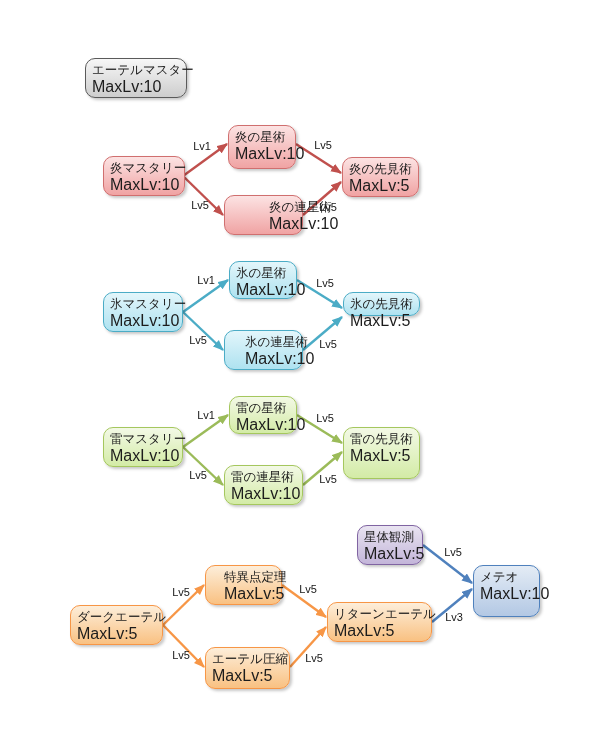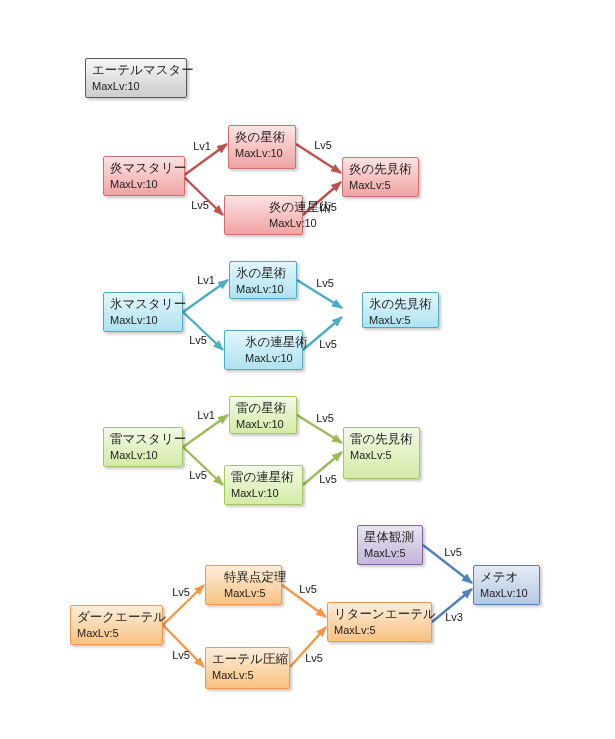--- a/index.html
+++ b/index.html
@@ -2,26 +2,26 @@
 <html><head>
 <meta charset="utf-8">
 <style>
   html,body{margin:0;padding:0;background:#ffffff;}
   .canvas{
     position:relative;width:615px;height:739px;background:#ffffff;
     font-family:"Liberation Sans","DejaVu Sans",sans-serif;overflow:hidden;
   }
   .edges{position:absolute;left:0;top:0;width:615px;height:739px;}
   .node{
-    position:absolute;box-sizing:border-box;border-radius:2px;
+    position:absolute;box-sizing:border-box;border-radius:10px;
     padding:3px 4px 0 6px;color:#1c1c1c;
     box-shadow:2px 2px 3px rgba(0,0,0,0.22);
   }
   .node-name{font-size:12.5px;line-height:17px;white-space:nowrap;}
-  .node-max{font-size:11px;line-height:15px;white-space:nowrap;}
+  .node-max{font-size:16px;line-height:15px;white-space:nowrap;}
   .edge-label{
     position:absolute;font-size:11px;color:#161616;
     transform:translate(-50%,-50%);white-space:nowrap;
   }
 </style>
 </head>
 <body>
 
 <div class="canvas">
   <svg class="edges" width="615" height="739" viewBox="0 0 615 739" xmlns="http://www.w3.org/2000/svg">
@@ -93,21 +93,21 @@
         <div class="node-max">MaxLv:10</div>
       </div>
       <div class="node" style="left: 229px; top: 261px; width: 68px; height: 38px; background: linear-gradient(rgb(227, 246, 251), rgb(174, 226, 240)); border: 1px solid rgb(75, 172, 198);">
         <div class="node-name">氷の星術</div>
         <div class="node-max">MaxLv:10</div>
       </div>
       <div class="node" style="left: 224px; top: 330px; width: 79px; height: 40px; background: linear-gradient(rgb(227, 246, 251), rgb(174, 226, 240)); border: 1px solid rgb(75, 172, 198); padding-left: 20px;">
         <div class="node-name">氷の連星術</div>
         <div class="node-max">MaxLv:10</div>
       </div>
-      <div class="node" style="left: 362px; top: 292px; width: 77px; height: 36px; background: linear-gradient(rgb(227, 246, 251), rgb(174, 226, 240)); border: 1px solid rgb(75, 172, 198);">
+      <div class="node" style="left: 343px; top: 292px; width: 77px; height: 24px; background: linear-gradient(rgb(227, 246, 251), rgb(174, 226, 240)); border: 1px solid rgb(75, 172, 198);">
         <div class="node-name">氷の先見術</div>
         <div class="node-max">MaxLv:5</div>
       </div>
       <div class="node" style="left: 103px; top: 427px; width: 80px; height: 40px; background: linear-gradient(rgb(243, 249, 230), rgb(211, 235, 166)); border: 1px solid rgb(165, 199, 94);">
         <div class="node-name">雷マスタリー</div>
         <div class="node-max">MaxLv:10</div>
       </div>
       <div class="node" style="left: 229px; top: 396px; width: 68px; height: 38px; background: linear-gradient(rgb(243, 249, 230), rgb(211, 235, 166)); border: 1px solid rgb(165, 199, 94);">
         <div class="node-name">雷の星術</div>
         <div class="node-max">MaxLv:10</div>
@@ -133,21 +133,21 @@
         <div class="node-max">MaxLv:5</div>
       </div>
       <div class="node" style="left: 327px; top: 602px; width: 105px; height: 40px; background: linear-gradient(rgb(253, 238, 218), rgb(249, 193, 130)); border: 1px solid rgb(247, 150, 70);">
         <div class="node-name">リターンエーテル</div>
         <div class="node-max">MaxLv:5</div>
       </div>
       <div class="node" style="left: 357px; top: 525px; width: 66px; height: 40px; background: linear-gradient(rgb(233, 228, 241), rgb(195, 181, 217)); border: 1px solid rgb(128, 100, 162);">
         <div class="node-name">星体観測</div>
         <div class="node-max">MaxLv:5</div>
       </div>
-      <div class="node" style="left: 473px; top: 565px; width: 67px; height: 40px; background: linear-gradient(rgb(228, 236, 245), rgb(179, 200, 228)); border: 1px solid rgb(79, 129, 189);">
+      <div class="node" style="left: 473px; top: 565px; width: 67px; height: 52px; background: linear-gradient(rgb(228, 236, 245), rgb(179, 200, 228)); border: 1px solid rgb(79, 129, 189);">
         <div class="node-name">メテオ</div>
         <div class="node-max">MaxLv:10</div>
       </div>
     </div>
   <div>
       <span class="edge-label" style="left: 202px; top: 146px;">Lv1</span>
       <span class="edge-label" style="left: 200px; top: 205px;">Lv5</span>
       <span class="edge-label" style="left: 323px; top: 145px;">Lv5</span>
       <span class="edge-label" style="left: 328px; top: 207px;">Lv5</span>
       <span class="edge-label" style="left: 206px; top: 280px;">Lv1</span>

